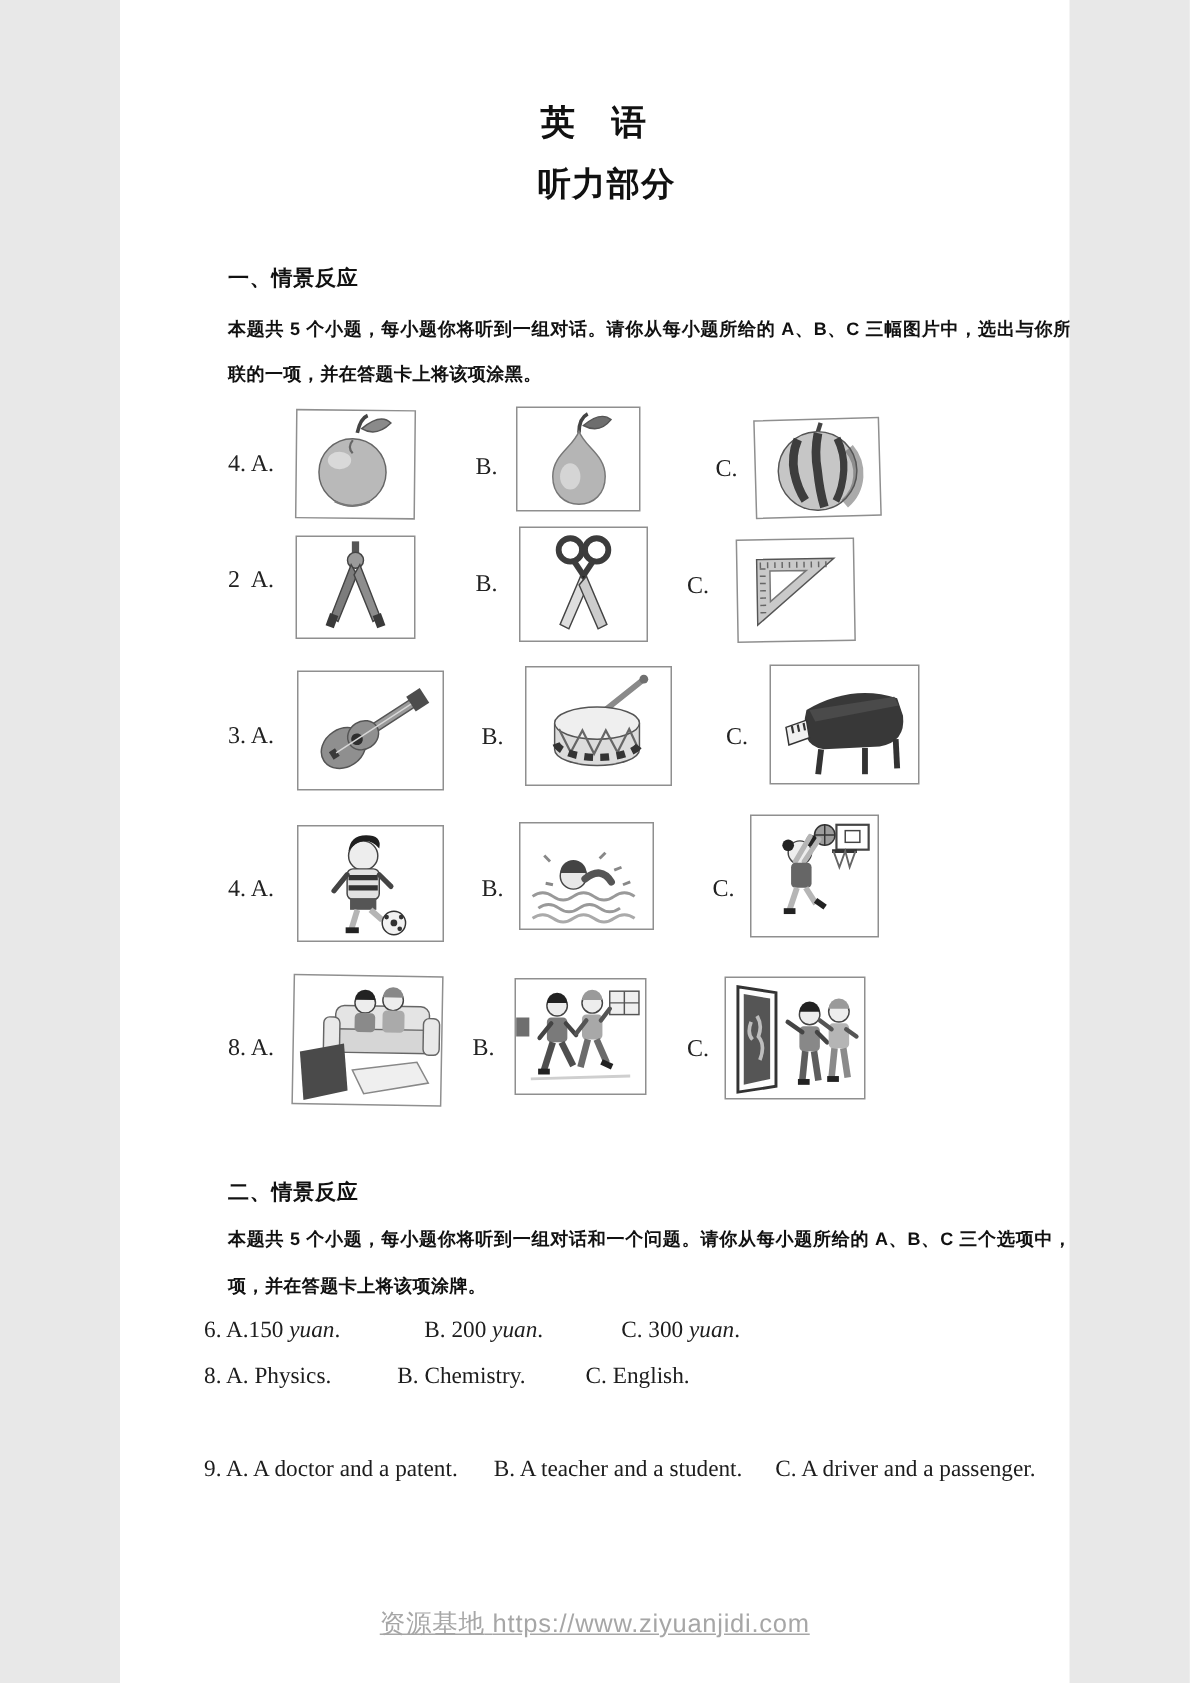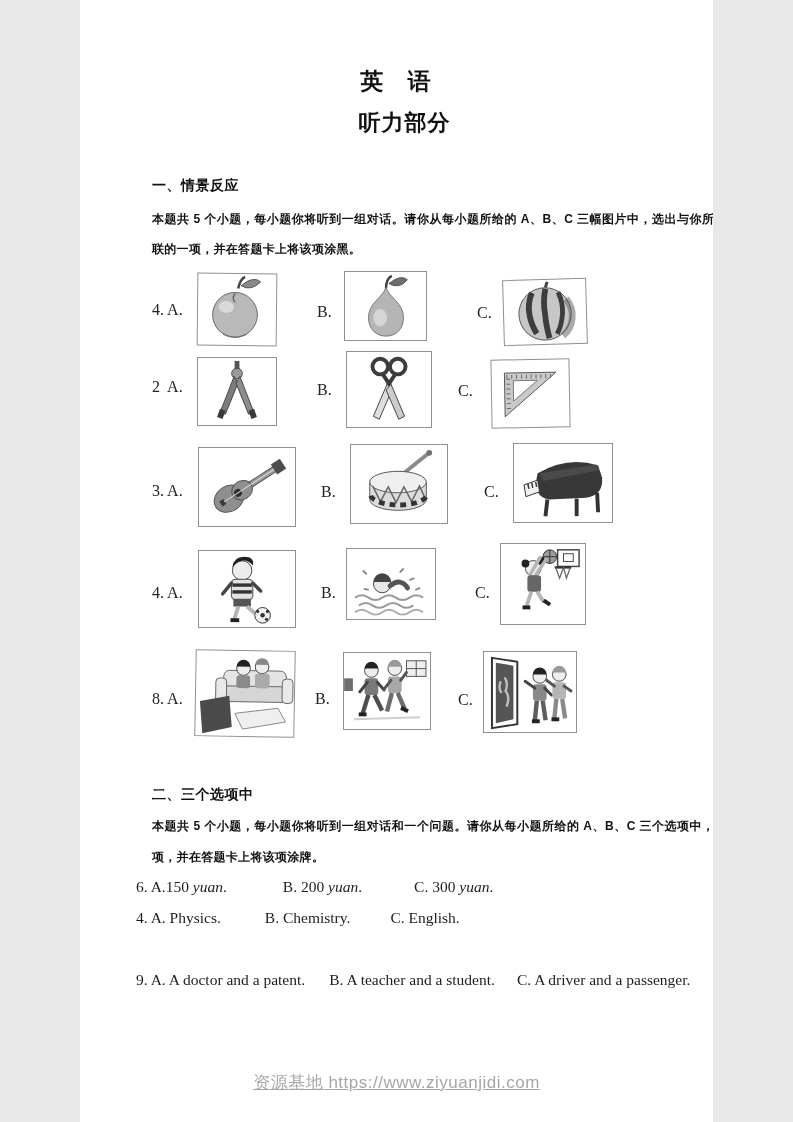--- a/index.html
+++ b/index.html
@@ -271,29 +271,29 @@
         <rect x="70" y="31" width="14" height="17" rx="3" fill="#b5b5b5"></rect>
         <line x1="72" y1="35" x2="64" y2="29" stroke="#555" stroke-width="3" stroke-linecap="round"></line>
         <line x1="82" y1="35" x2="89" y2="40" stroke="#555" stroke-width="3" stroke-linecap="round"></line>
         <line x1="74" y1="48" x2="72" y2="68" stroke="#8a8a8a" stroke-width="4.5"></line>
         <line x1="80" y1="48" x2="83" y2="68" stroke="#8a8a8a" stroke-width="4.5"></line>
         <rect x="69" y="67" width="8" height="4" fill="#222"></rect>
       </svg>
     </div>
   </div>
 
-  <div class="abs cn sec-heading" style="top:786px">二、三个选项中</div>
+  <div class="abs cn sec-heading" style="top:786px">二、情景反应</div>
   <div class="abs cn sec-instructions" style="top:811px;line-height:31px">本题共 5 个小题，每小题你将听到一组对话和一个问题。请你从每小题所给的 A、B、C 三个选项中，选出一个最佳选项，并在答题卡上将该项涂牌。</div>
 
   <div class="abs tq" style="top:878px">
     <span class="oa" style="margin-right:56px"><span>6. A.150 </span><i>yuan</i><span>.</span></span><span class="ob" style="margin-right:52px"><span>B. 200 </span><i>yuan</i><span>.</span></span><span><span>C. 300 </span><i>yuan</i><span>.</span></span>
   </div>
 
   <div class="abs tq" style="top:909px">
-    <span class="oa" style="margin-right:44px">4. A. Physics.</span><span class="ob" style="margin-right:40px">B. Chemistry.</span><span>C. English.</span>
+    <span class="oa" style="margin-right:44px">8. A. Physics.</span><span class="ob" style="margin-right:40px">B. Chemistry.</span><span>C. English.</span>
   </div>
 
 
   <div class="abs tq" style="top:971px">
     <span class="oa" style="margin-right:24px">9. A. A doctor and a patent.</span><span class="ob" style="margin-right:22px">B. A teacher and a student.</span><span>C. A driver and a passenger.</span>
   </div>
 
 
   <div class="abs footer">
     <span>资源基地</span>

